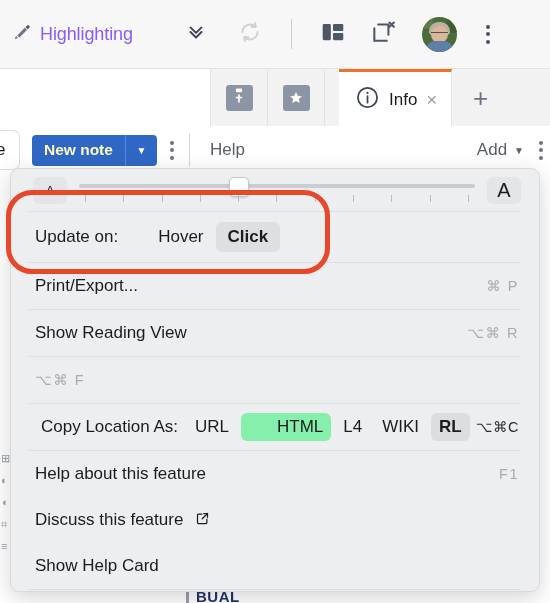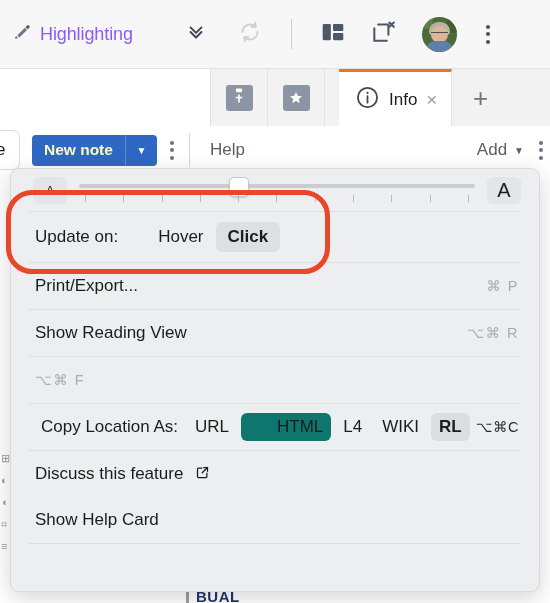--- a/index.html
+++ b/index.html
@@ -288,21 +288,21 @@
   
   #copyloc-row {
     display: flex; align-items: center;
     height: 46px; padding: 0 20px 0 30px;
     font-size: 17px; color: #1c1c1e;
   }
   #copyloc-label { margin-right: 9px; }
   .fmt {
     padding: 4px 8px; border-radius: 6px; margin-right: 4px; cursor: pointer;
   }
-  .fmt.hover { background: #0f766e; padding-left: 36px; }
+  .fmt.hover { background: #86efac; padding-left: 36px; }
   .fmt.selected { background: #dbdde1; font-weight: bold; }
   #copyloc-shortcut {
     margin-left: auto; font-size: 14.5px; color: #2b2d31; letter-spacing: 0.5px;
   }
 
   .ext-link {
     display: inline-block; margin-left: 7px; vertical-align: -1px;
   }
 
   
@@ -565,20 +565,24 @@
     <span class="fmt">URL</span>
     <span class="fmt hover">HTML</span>
     <span class="fmt">L4</span>
     <span class="fmt">WIKI</span>
     <span class="fmt selected">RL</span>
     <span id="copyloc-shortcut">⌥⌘C</span>
   </div>
 
   <div class="sep"></div>
 
+  <div class="menu-row">
+    <span class="label">Help about this feature</span>
+    <span class="shortcut">F1</span>
+  </div>
 
   <div class="menu-row">
     <span class="label">
       <span>Discuss this feature</span>
       <span class="ext-link">
         <svg width="15" height="15" viewBox="0 0 24 24" fill="none" stroke="#1c1c1e" stroke-width="2" stroke-linecap="round" stroke-linejoin="round">
           <path d="M11 5H5.5A1.5 1.5 0 004 6.5v12A1.5 1.5 0 005.5 20h12a1.5 1.5 0 001.5-1.5V13"></path>
           <path d="M14 4h6v6"></path>
           <path d="M20 4l-8.5 8.5"></path>
         </svg>

